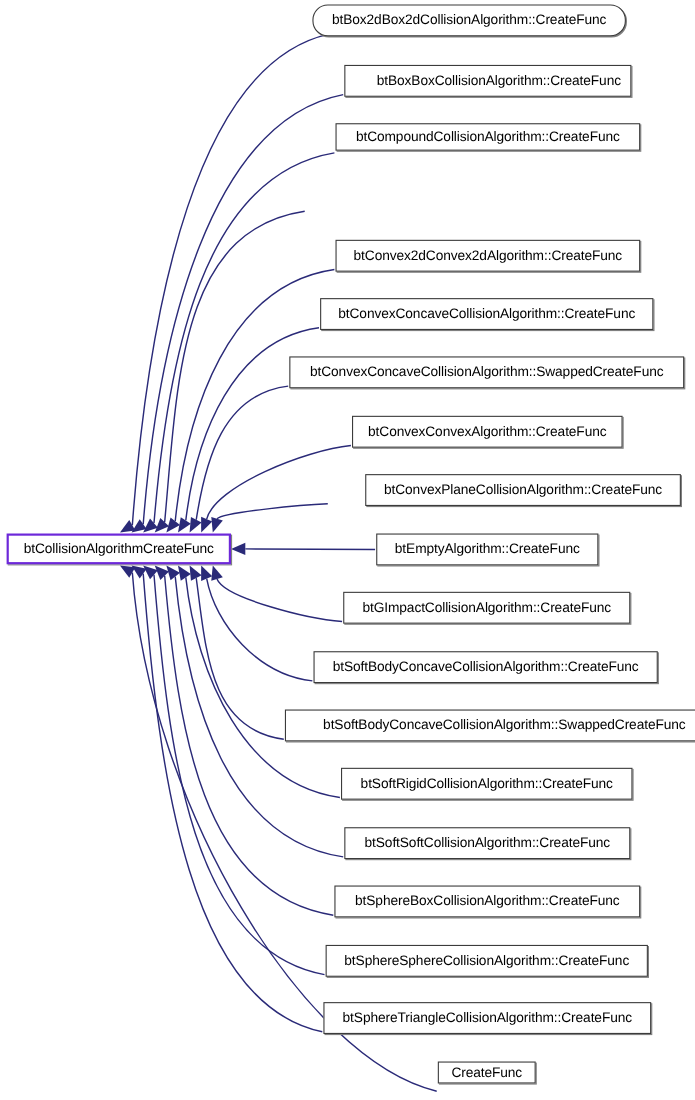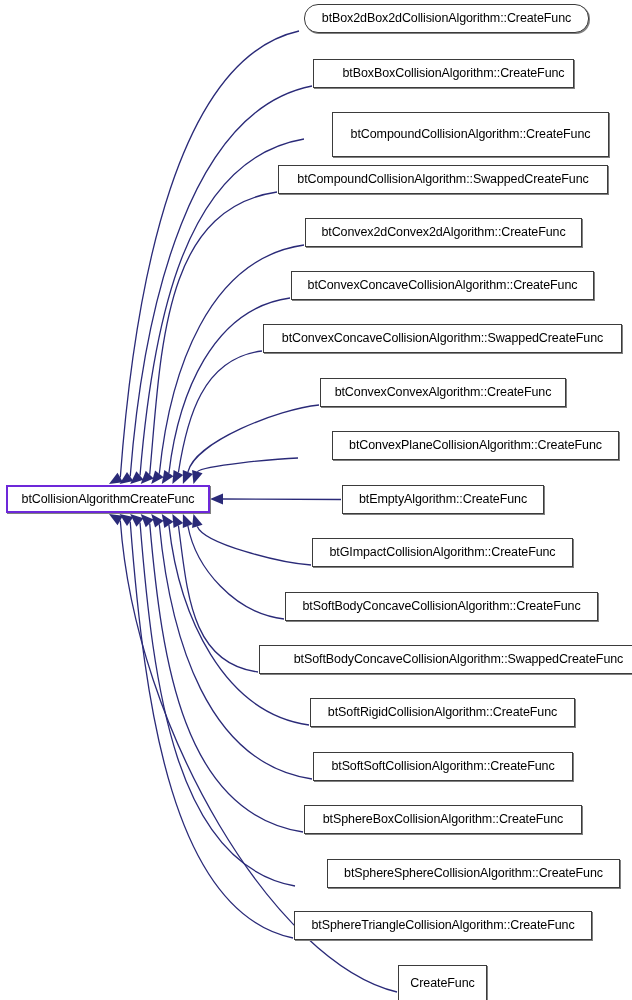--- a/index.html
+++ b/index.html
@@ -92,31 +92,28 @@
       <polygon points="161.78,514.00 164.33,527.88 173.52,521.84" fill="#2a2a78"></polygon>
       <polygon points="151.23,514.00 155.06,527.59 163.64,520.71" fill="#2a2a78"></polygon>
       <polygon points="140.67,514.00 145.75,527.17 153.66,519.53" fill="#2a2a78"></polygon>
       <polygon points="130.12,514.00 136.39,526.64 143.56,518.30" fill="#2a2a78"></polygon>
       <polygon points="119.56,514.00 126.99,526.01 133.35,517.03" fill="#2a2a78"></polygon>
       <polygon points="109.01,514.00 117.52,525.26 123.02,515.74" fill="#2a2a78"></polygon>
     </svg>
 <div class="node root" style="left: 6px; top: 485px; width: 204px; height: 28px;">
       <span class="node-label">btCollisionAlgorithmCreateFunc</span>
     </div>
-    <div class="node" style="left: 304px; top: 4px; width: 285px; height: 29px; border-radius: 14px;">
+    <div class="node" style="left: 284px; top: 4px; width: 285px; height: 29px; border-radius: 14px;">
       <span class="node-label">btBox2dBox2dCollisionAlgorithm::CreateFunc</span>
     </div>
     <div class="node" style="left: 313px; top: 59px; width: 261px; height: 29px; padding-left: 20px;">
       <span class="node-label">btBoxBoxCollisionAlgorithm::CreateFunc</span>
     </div>
-    <div class="node" style="left: 305px; top: 112px; width: 277px; height: 45px; margin-left: 27px;">
+    <div class="node" style="left: 305px; top: 112px; width: 277px; height: 25px;">
       <span class="node-label">btCompoundCollisionAlgorithm::CreateFunc</span>
-    </div>
-    <div class="node" style="left: 278px; top: 165px; width: 330px; height: 29px;">
-      <span class="node-label">btCompoundCollisionAlgorithm::SwappedCreateFunc</span>
     </div>
     <div class="node" style="left: 305px; top: 218px; width: 277px; height: 29px;">
       <span class="node-label">btConvex2dConvex2dAlgorithm::CreateFunc</span>
     </div>
     <div class="node" style="left: 291px; top: 271px; width: 303px; height: 29px;">
       <span class="node-label">btConvexConcaveCollisionAlgorithm::CreateFunc</span>
     </div>
     <div class="node" style="left: 263px; top: 324px; width: 359px; height: 29px;">
       <span class="node-label">btConvexConcaveCollisionAlgorithm::SwappedCreateFunc</span>
     </div>
@@ -140,22 +137,22 @@
     </div>
     <div class="node" style="left: 310px; top: 698px; width: 265px; height: 29px;">
       <span class="node-label">btSoftRigidCollisionAlgorithm::CreateFunc</span>
     </div>
     <div class="node" style="left: 313px; top: 752px; width: 260px; height: 29px;">
       <span class="node-label">btSoftSoftCollisionAlgorithm::CreateFunc</span>
     </div>
     <div class="node" style="left: 304px; top: 805px; width: 278px; height: 29px;">
       <span class="node-label">btSphereBoxCollisionAlgorithm::CreateFunc</span>
     </div>
-    <div class="node" style="left: 296px; top: 859px; width: 293px; height: 29px; margin-left: 31px;">
+    <div class="node" style="left: 296px; top: 859px; width: 293px; height: 29px;">
       <span class="node-label">btSphereSphereCollisionAlgorithm::CreateFunc</span>
     </div>
     <div class="node" style="left: 294px; top: 911px; width: 298px; height: 29px;">
       <span class="node-label">btSphereTriangleCollisionAlgorithm::CreateFunc</span>
     </div>
-    <div class="node" style="left: 398px; top: 965px; width: 89px; height: 36px; text-align: right;">
+    <div class="node" style="left: 398px; top: 965px; width: 89px; height: 20px; text-align: right;">
       <span class="node-label">CreateFunc</span>
     </div>
   </div>
 
 </body></html>

